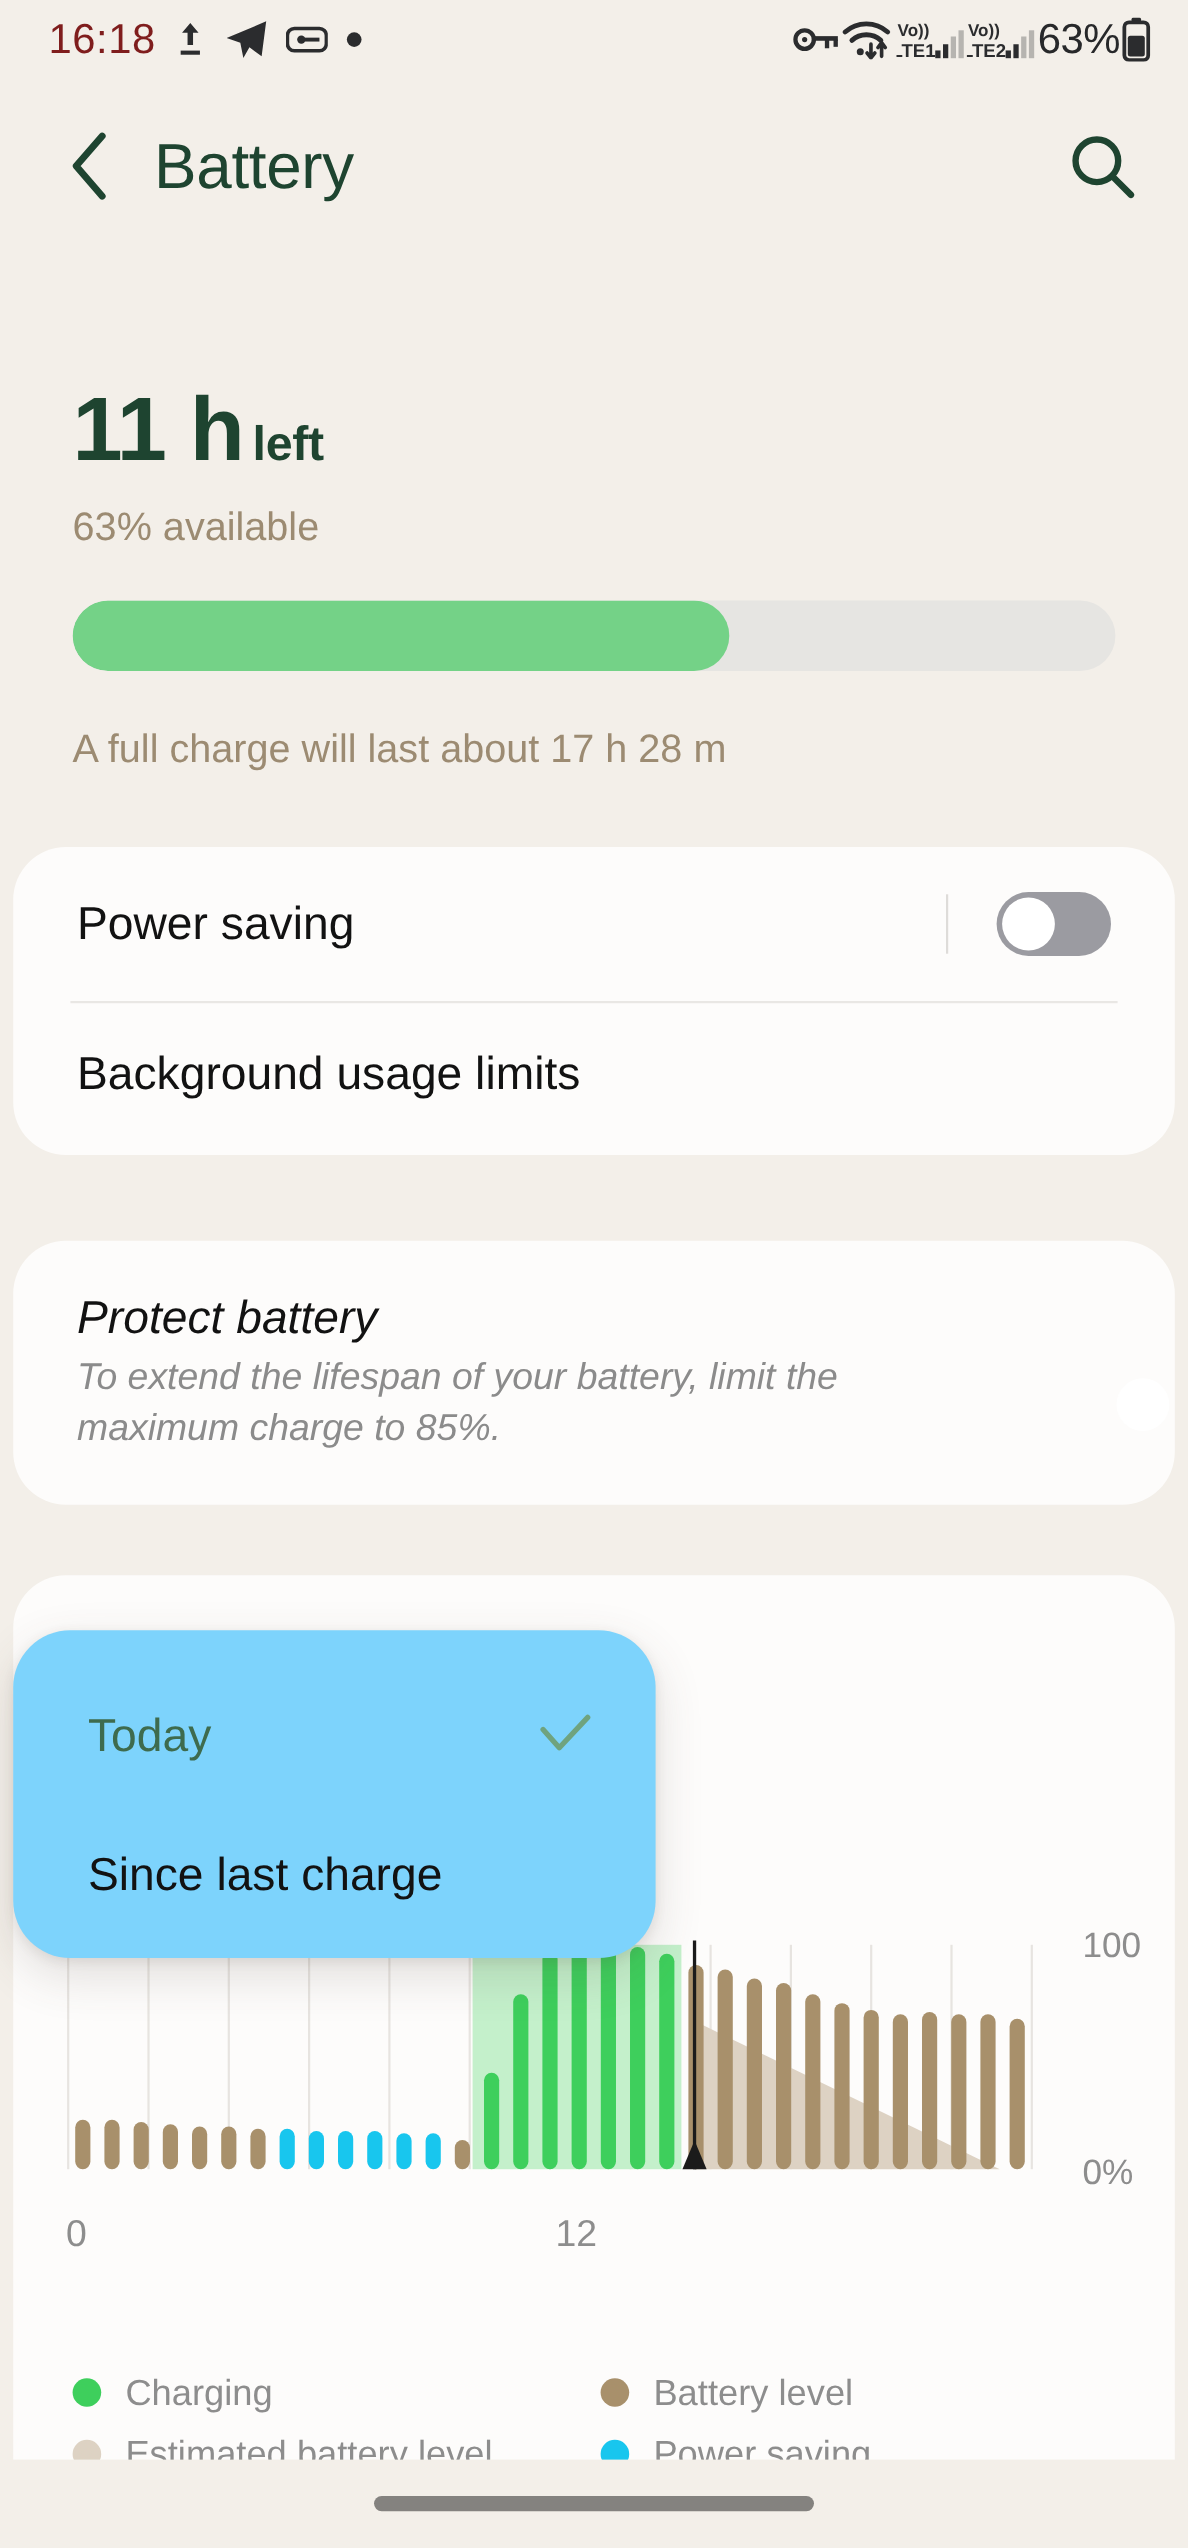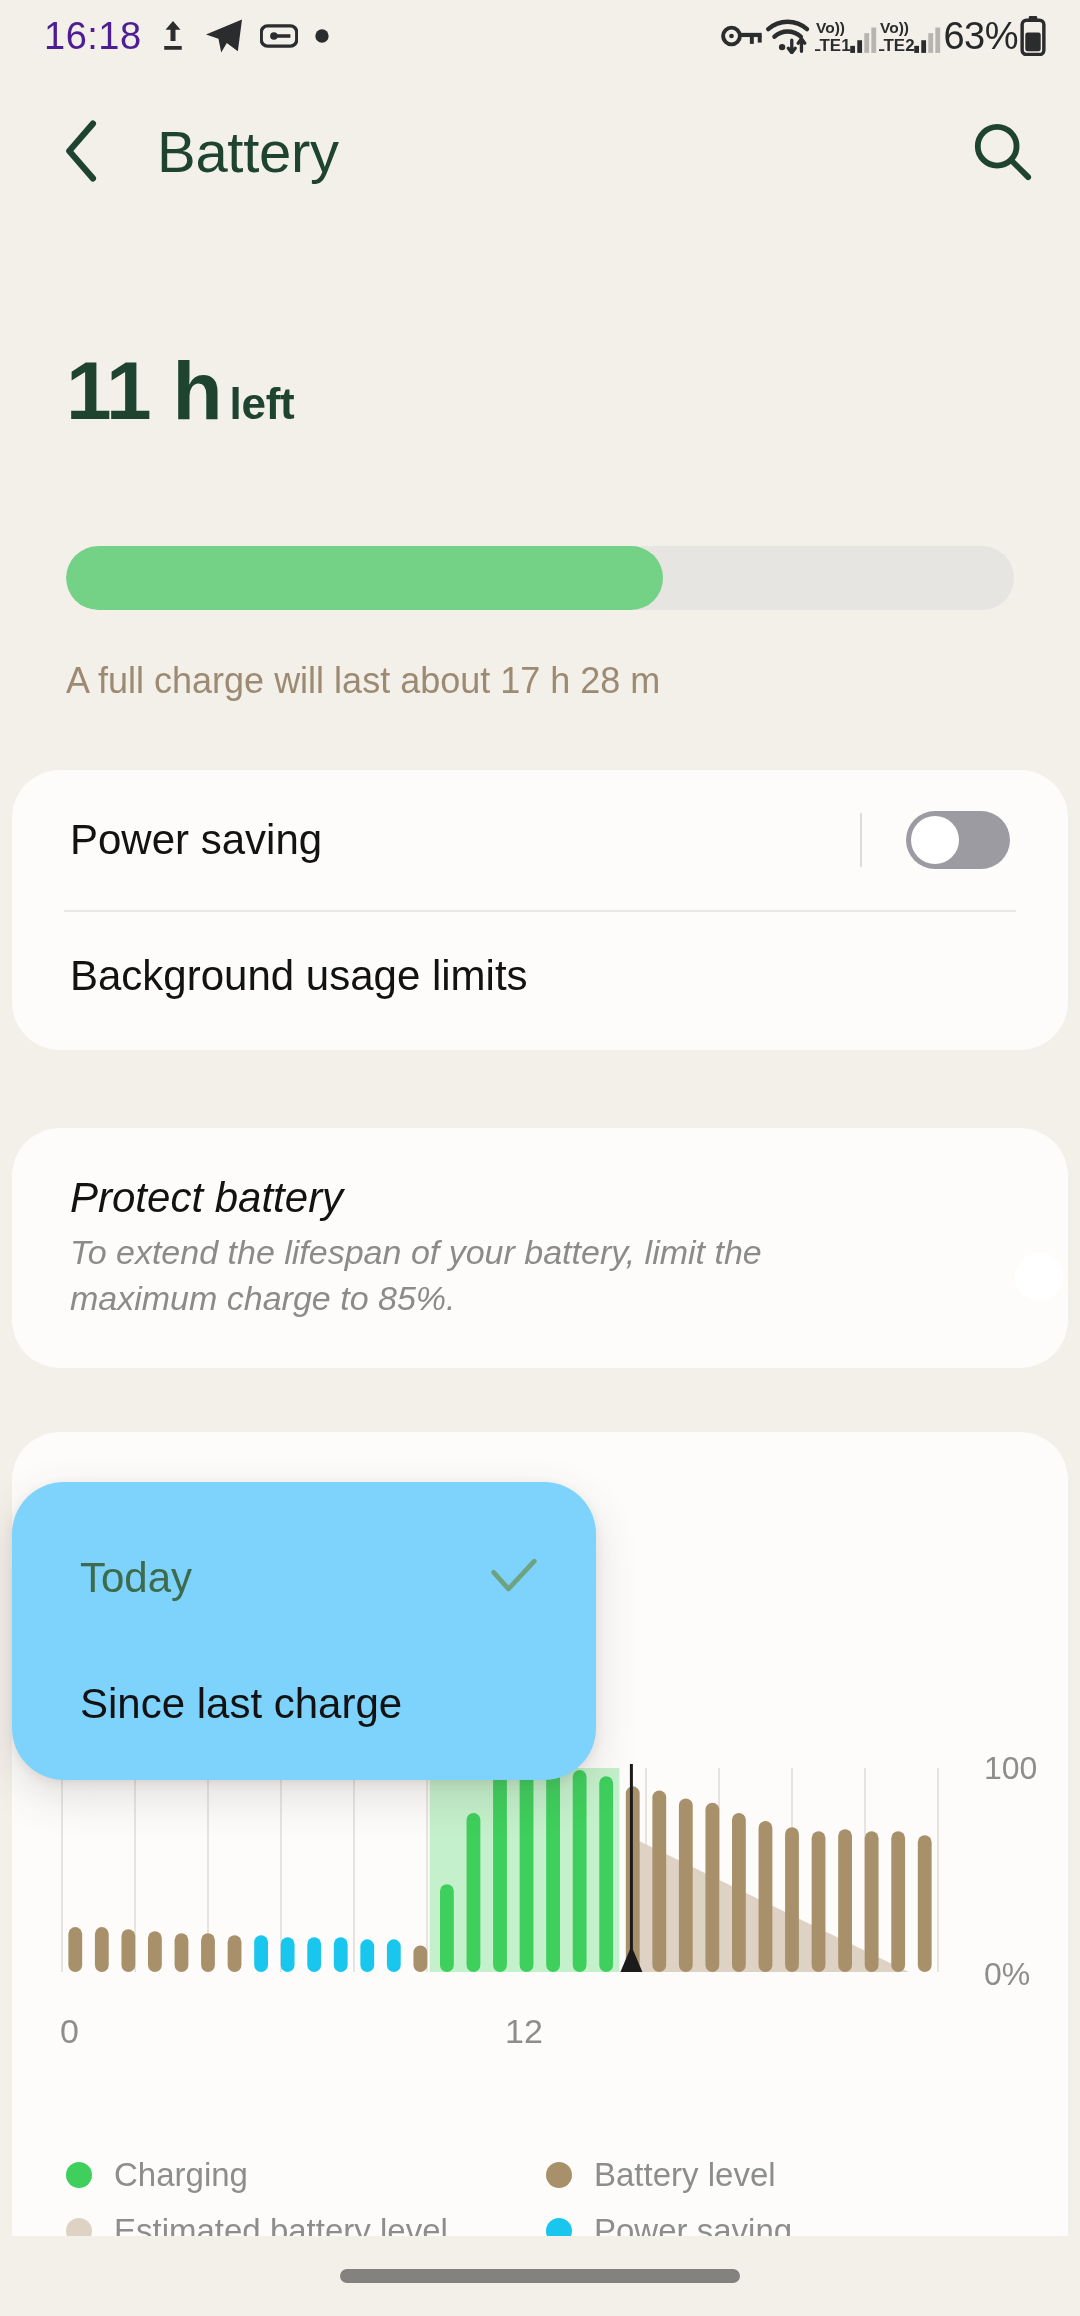--- a/index.html
+++ b/index.html
@@ -12,32 +12,32 @@
   .phone { position: relative; width: 1080px; height: 2316px; background: #f3efe9; }
 
   
   .statusbar {
     position: absolute; top: 0; left: 0; width: 1080px; height: 72px;
     display: flex; align-items: center; justify-content: space-between;
     padding: 0 34px 0 44px;
   }
   .sb-left { display: flex; align-items: center; gap: 16px; }
   .sb-right { display: flex; align-items: center; gap: 2px; }
-  .sb-clock { font-size: 38px; color: #4c1d95; letter-spacing: .5px; font-weight: 400; }
+  .sb-clock { font-size: 38px; color: #7f1d1d; letter-spacing: .5px; font-weight: 400; }
   .sb-ico { display: inline-flex; align-items: center; }
   .sb-pct { font-size: 38px; color: #27282a; letter-spacing: -.5px; }
 
   
   .appbar {
     position: absolute; top: 96px; left: 0; width: 1080px; height: 110px;
     display: flex; align-items: center; padding: 0 40px 0 46px;
   }
   .back-btn { width: 72px; height: 72px; display: flex; align-items: center; justify-content: center; }
   .page-title {
-    font-size: 58px; color: #1e4430; font-weight: 400; margin-left: 39px; letter-spacing: -.3px;
+    font-size: 58px; color: #1e4430; font-weight: 400; margin-left: 22px; letter-spacing: -.3px;
   }
   .search-btn { margin-left: auto; width: 76px; height: 76px; display: flex; align-items:center; justify-content:center; }
 
   
   .summary { position: absolute; top: 350px; left: 0; width: 1080px; padding: 0 66px; }
   .big-line { display: flex; align-items: baseline; color: #1e4430; }
   .big-num { font-size: 82px; font-weight: 700; letter-spacing: -1px; line-height: 1; }
   .big-left { font-size: 44px; font-weight: 700; margin-left: 8px; letter-spacing: -.3px; }
   .avail { margin-top: 26px; font-size: 36px; color: #9c8b72; }
 
@@ -212,20 +212,21 @@
           <path d="M21 21 L29.5 29.5" stroke="#1e4430" stroke-width="3" stroke-linecap="round"></path>
         </svg>
     </div>
   </div>
 
   <div class="summary">
     <div class="big-line">
       <span class="big-num">11 h</span>
       <span class="big-left">left</span>
     </div>
+    <div class="avail">63% available</div>
   </div>
 
   <div class="track">
     <div class="fill" id="battery-fill" style="width: 63%;"></div>
   </div>
   <div class="fullcharge">A full charge will last about 17 h 28 m</div>
 
   <div class="card card-a">
     <div class="row" style="top:0; height:140px;">
       <span class="row-title">Power saving</span>

